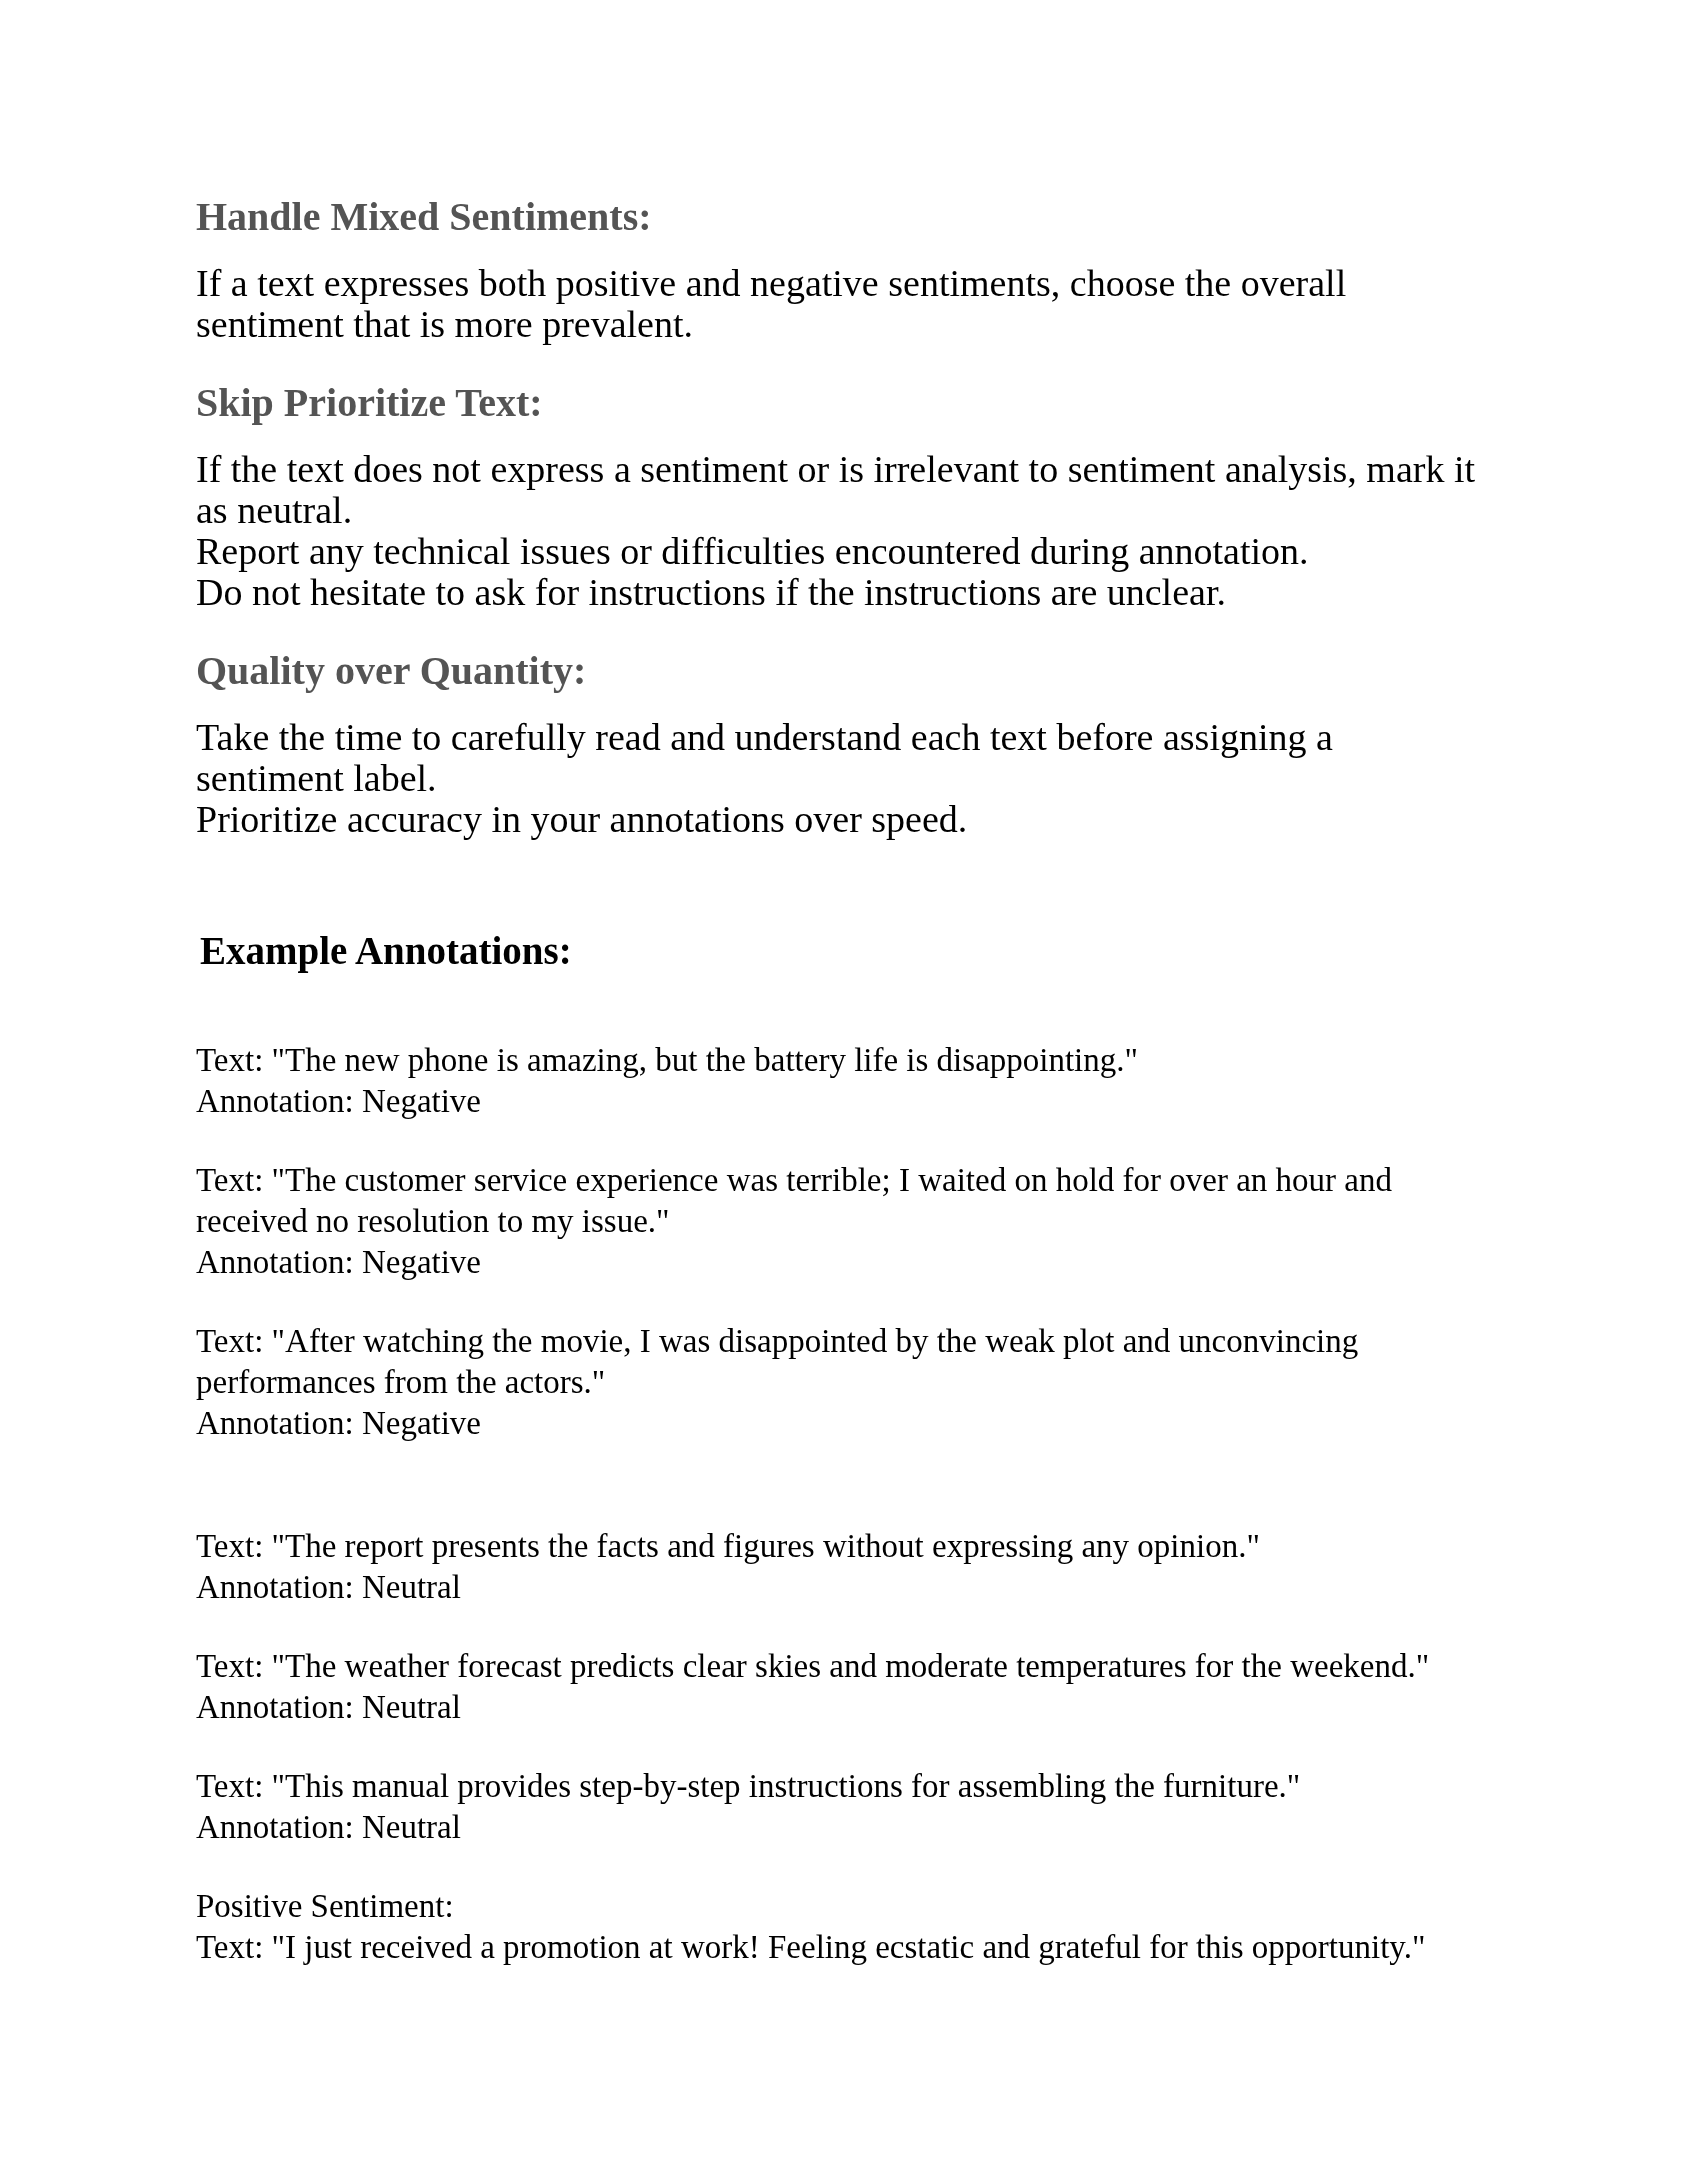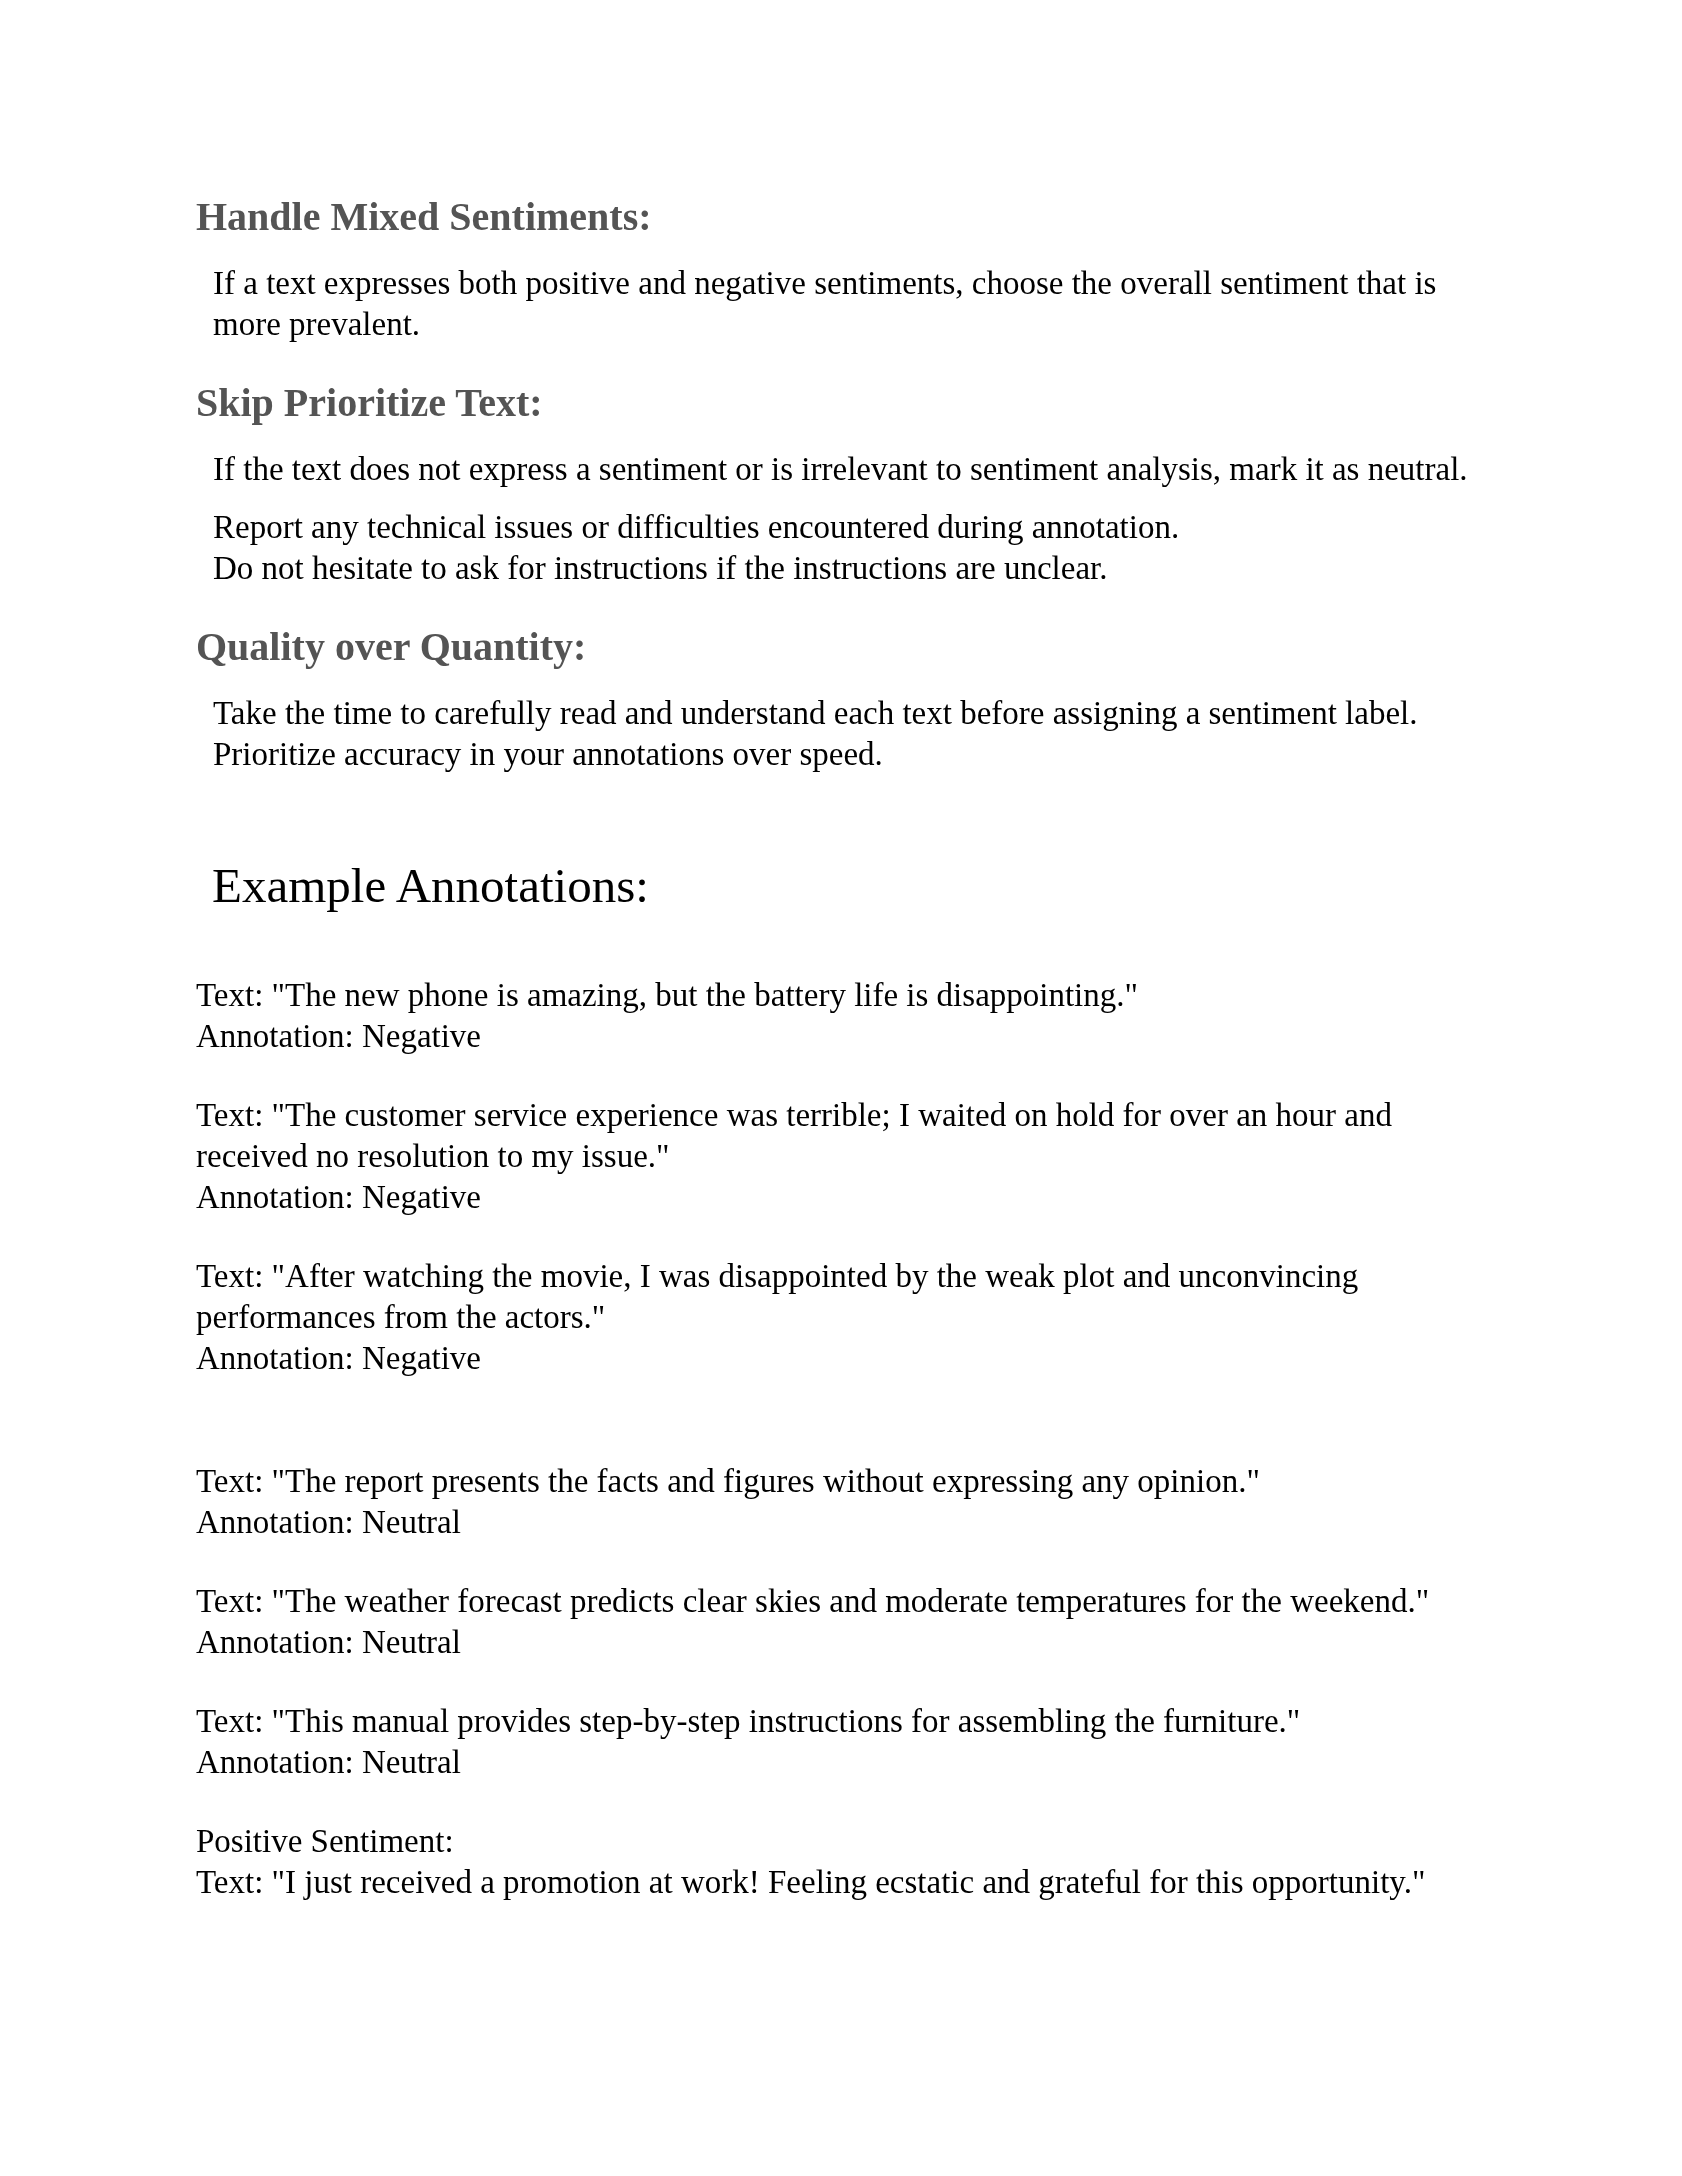--- a/index.html
+++ b/index.html
@@ -14,32 +14,32 @@
     font-family: "Liberation Serif", "DejaVu Serif", serif;
   }
   .sec-heading {
     font-size: 40px;
     line-height: 49px;
     font-weight: 700;
     color: var(--heading-color, #545454);
     margin: 33px 0 22px 0;
   }
   .sec-body {
-    font-size: 33px;
+    font-size: 38px;
     line-height: 41px;
     color: var(--body-color, #000000);
-    margin: 17px;
+    margin: 0;
     max-width: 1289px;
   }
   .examples-title {
-    font-size: 49px;
+    font-size: 39px;
     line-height: 68px;
-    font-weight: 400;
+    font-weight: 700;
     color: var(--body-color, #000000);
-    margin: 77px 0 55px 16px;
+    margin: 77px 0 55px 4px;
   }
   .example {
     font-size: 33px;
     line-height: 41px;
     color: var(--body-color, #000000);
     margin: 38px 0 0 0;
     max-width: 1289px;
   }
   .example.first { margin-top: 0; }
   .example.extra-gap { margin-top: 82px; }

